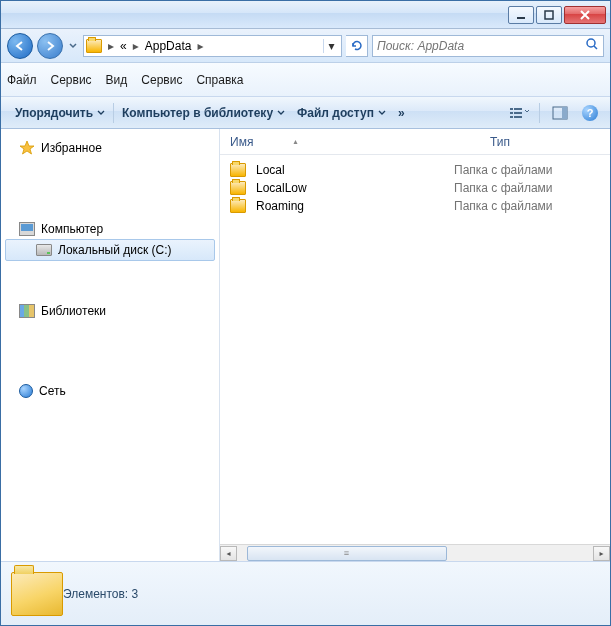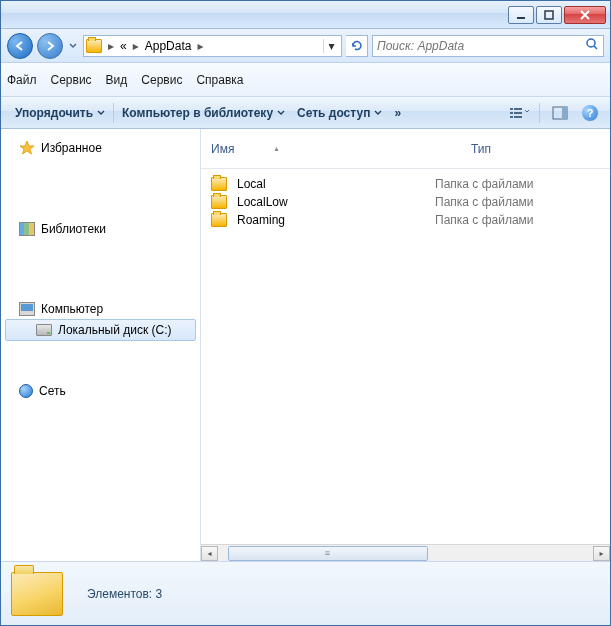--- a/index.html
+++ b/index.html
@@ -36,50 +36,50 @@
 .toolbar { height: 32px; background: linear-gradient(#f1f7fd, #dce9f9 45%, #cde0f5 46%, #dfecf9); display: flex; align-items: center; padding: 0 8px; border-bottom: 1px solid #a8c0de; color: #1e3e5e; }
 .tool-btn { display: flex; align-items: center; gap: 4px; padding: 0 6px; cursor: default; font-weight: bold; }
 .tool-sep { width: 1px; height: 20px; background: #b8cde4; margin: 0 2px; }
 .tool-spacer { flex: 1; }
 .tool-right { display: flex; align-items: center; gap: 6px; }
 .tool-icon-btn { width: 24px; height: 22px; display: flex; align-items: center; justify-content: center; cursor: default; }
 .help-ic { width: 16px; height: 16px; border-radius: 50%; background: radial-gradient(circle at 30% 30%, #a8d4ff, #2a7cd4); color: #fff; display: flex; align-items: center; justify-content: center; font-weight: bold; font-size: 11px; }
 
 
 .body { flex: 1; display: flex; min-height: 0; }
-.sidebar { width: 200px; background: #fff; border-right: 1px solid #d8e2ef; padding: 8px 0; overflow: hidden; }
+.sidebar { width: 219px; background: #fff; border-right: 1px solid #d8e2ef; padding: 8px 0; overflow: hidden; }
 .side-group { margin-bottom: 60px; }
 .side-item { display: flex; align-items: center; gap: 6px; padding: 3px 8px 3px 18px; cursor: default; }
 .side-item.sub { padding-left: 34px; }
 .side-item.selected { background: linear-gradient(#eaf3fd, #d7e8fa); border: 1px solid #a8c8ea; border-radius: 2px; margin: 0 4px; padding-left: 30px; }
 .fav-ic { width: 16px; height: 16px; position: relative; }
 .fav-ic svg { display: block; }
 .lib-ic { width: 16px; height: 14px; background: linear-gradient(90deg, #6aa8e6 0 30%, #88c088 30% 65%, #e6c46a 65%); border: 1px solid #888; }
 .comp-ic { width: 16px; height: 14px; background: #d8d8d8; border: 1px solid #888; position: relative; }
 .comp-ic::after { content: ""; position: absolute; top: 1px; left: 1px; right: 1px; height: 7px; background: #5a9ad4; }
 .drive-ic { width: 16px; height: 12px; background: linear-gradient(#e8e8e8, #b8b8b8); border: 1px solid #888; border-radius: 1px; position: relative; }
 .drive-ic::after { content: ""; position: absolute; right: 1px; bottom: 1px; width: 3px; height: 2px; background: #5ac45a; }
 .net-ic { width: 14px; height: 14px; border-radius: 50%; background: radial-gradient(circle at 30% 30%, #a8d4ff, #2a7cd4); border: 1px solid #1a5a9e; }
 
 .content { flex: 1; display: flex; flex-direction: column; background: #fff; min-width: 0; }
-.columns { height: 40px; display: flex; align-items: center; border-bottom: 1px solid #e4e8ee; padding-left: 10px; color: #3a5a8a; }
+.columns { height: 26px; display: flex; align-items: center; border-bottom: 1px solid #e4e8ee; padding-left: 10px; color: #3a5a8a; }
 .col-name { width: 260px; cursor: default; display: flex; align-items: center; gap: 40px; }
 .col-type { cursor: default; }
 .sort-ind { color: #888; font-size: 8px; }
 .filelist { flex: 1; padding: 6px 0; overflow: hidden; }
 .file-row { display: flex; align-items: center; padding: 2px 10px; cursor: default; }
 .file-name { width: 224px; display: flex; align-items: center; gap: 6px; }
 .file-type { color: #737373; }
 .hscroll { height: 17px; background: #f0f0f0; border-top: 1px solid #d8d8d8; display: flex; align-items: center; }
 .hscroll-btn { width: 17px; height: 15px; background: linear-gradient(#f8f8f8,#e4e4e4); border: 1px solid #b8b8b8; display: flex; align-items: center; justify-content: center; font-size: 8px; color: #555; }
 .hscroll-track { flex: 1; height: 15px; position: relative; }
 .hscroll-thumb { position: absolute; left: 10px; width: 200px; height: 15px; background: linear-gradient(#f2f6fb,#d8e4f2); border: 1px solid #9cb8d8; border-radius: 2px; display:flex; align-items:center; justify-content:center; color:#888; font-size:9px; letter-spacing:1px; }
 
 
-.status { height: 64px; background: linear-gradient(#f1f7fd,#e4eef9); border-top: 1px solid #c8d8ee; display: flex; align-items: center; padding: 4px 10px; gap: 24px; }
+.status { height: 64px; background: linear-gradient(#f1f7fd,#e4eef9); border-top: 1px solid #c8d8ee; display: flex; align-items: center; padding: 4px 10px; gap: 0; }
 .big-folder { width: 52px; height: 44px; background: linear-gradient(160deg,#fceabb,#f8d568 55%,#e8b830); border: 1px solid #d99a00; border-radius: 2px; position: relative; }
 .big-folder::before { content: ""; position: absolute; top: -8px; left: 2px; width: 18px; height: 8px; background: linear-gradient(#f8e8a8,#f0d060); border: 1px solid #d99a00; border-bottom: none; border-radius: 2px 2px 0 0; }
 .status-text { color: #2a4a6a; }
 </style>
 </head>
 <body>
 
 <div class="window">
 
   <div class="titlebar">
@@ -159,21 +159,21 @@
         </svg>
     </div>
     <div class="tool-sep"></div>
     <div class="tool-btn">
       <span>Компьютер в библиотеку</span>
       <svg width="8" height="6">
           <path d="M1 1 L4 4 L7 1" fill="none" stroke="#1e3e5e" stroke-width="1.3"></path>
         </svg>
     </div>
     <div class="tool-btn">
-      <span>Сеть доступ</span>
+      <span>Файл доступ</span>
       <svg width="8" height="6">
           <path d="M1 1 L4 4 L7 1" fill="none" stroke="#1e3e5e" stroke-width="1.3"></path>
         </svg>
     </div>
     <div class="tool-btn">
       <span>»</span>
     </div>
     <div class="tool-spacer"></div>
     <div class="tool-right">
       <div class="tool-icon-btn">
@@ -205,34 +205,34 @@
       <div class="side-group">
         <div class="side-item">
           <span class="fav-ic">
             <svg width="16" height="16">
                 <path d="M8 1 L10 6 L15 6 L11 9 L12.5 14 L8 11 L3.5 14 L5 9 L1 6 L6 6 Z" fill="#f8c040" stroke="#d89a00" stroke-width="0.8"></path>
               </svg>
           </span>
           <span>Избранное</span>
         </div>
       </div>
-      <div class="side-group">
-        <div class="side-item">
-          <span class="lib-ic"></span>
-          <span>Библиотеки</span>
-        </div>
-      </div>
       <div class="side-group" style="margin-bottom:40px">
         <div class="side-item">
           <span class="comp-ic"></span>
           <span>Компьютер</span>
         </div>
         <div class="side-item sub selected">
           <span class="drive-ic"></span>
           <span>Локальный диск (C:)</span>
+        </div>
+      </div>
+      <div class="side-group">
+        <div class="side-item">
+          <span class="lib-ic"></span>
+          <span>Библиотеки</span>
         </div>
       </div>
       <div class="side-group">
         <div class="side-item">
           <span class="net-ic"></span>
           <span>Сеть</span>
         </div>
       </div>
     </div>
 

